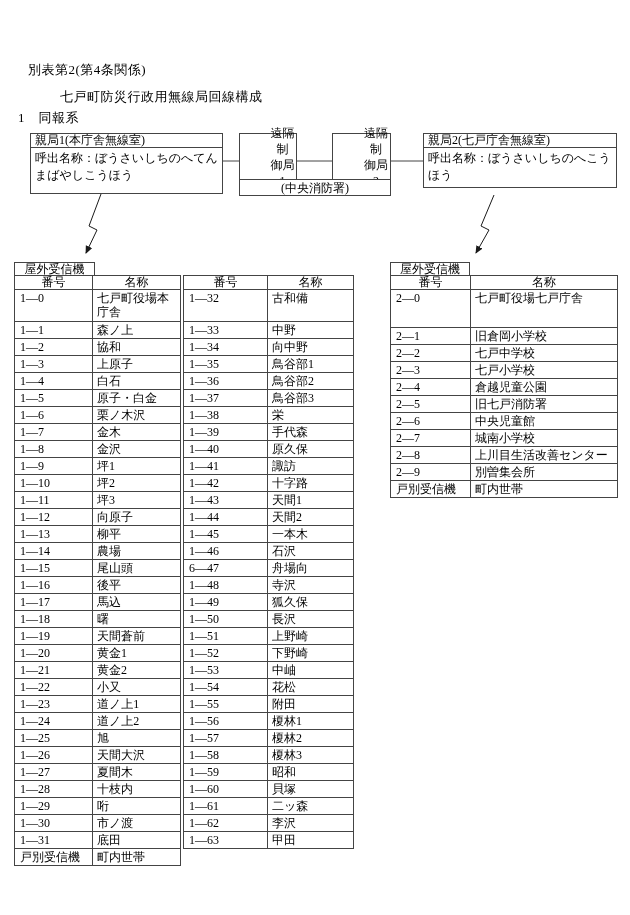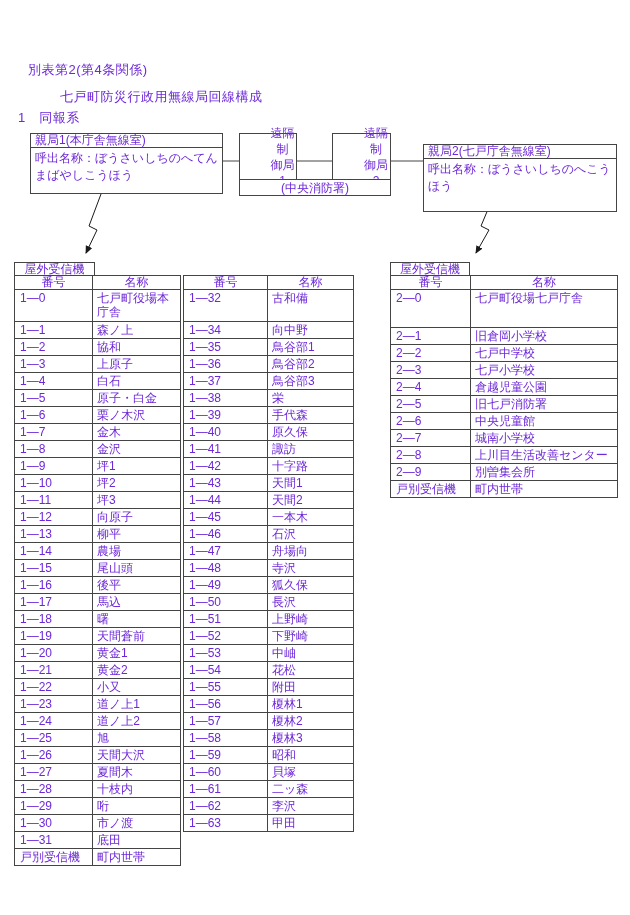--- a/index.html
+++ b/index.html
@@ -1,17 +1,17 @@
 <!DOCTYPE html>
 <html><head>
 <meta charset="utf-8">
 <style>
   html,body{margin:0;padding:0;background:#fff;}
   .page{position:relative;width:630px;height:915px;background:#ffffff;overflow:hidden;
-        font-family:Liberation Sans, sans-serif;color:#6d28d9;font-size:12px;}
+        font-family:Liberation Serif, serif;color:#000000;font-size:12px;}
   .abs{position:absolute;}
   .t13{font-size:13px;letter-spacing:.5px;}
   .box{position:absolute;border:1px solid #444;box-sizing:border-box;background:#fff;}
   .box-header{border-bottom:1px solid #444;line-height:13px;padding:0 4px;white-space:nowrap;}
   .box-body{padding:2px 4px 0 4px;line-height:17px;white-space:pre-line;}
   .center-box{display:flex;align-items:center;justify-content:center;text-align:center;
               white-space:pre-line;line-height:16px;padding-left:29px;}
   .fire-box{display:flex;align-items:center;justify-content:center;line-height:14px;text-align:right;}
   svg.overlay{position:absolute;left:0;top:0;pointer-events:none;}
   .corner-cell{position:absolute;border:1px solid #444;box-sizing:border-box;
@@ -54,21 +54,21 @@
   </div>
 
   <div class="box center-box" style="left:239px;top:133px;width:58px;height:47px;">遠隔制
 御局1</div>
 
   <div class="box center-box" style="left:332px;top:133px;width:59px;height:47px;">遠隔制
 御局2</div>
 
   <div class="box fire-box" style="left:239px;top:179px;width:152px;height:17px;">(中央消防署)</div>
 
-  <div class="box" style="left:423px;top:144px;width:194px;height:68px;">
+  <div class="box" style="left:423px;top:133px;width:194px;height:55px;">
     <div class="box-header">親局2(七戸庁舎無線室)</div>
     <div class="box-body">呼出名称：ぼうさいしちのへこう
 ほう</div>
   </div>
 
   <div class="corner-cell" style="left:14px;top:262px;width:81px;height:14px;">屋外受信機</div>
 
   <table class="data-table" style="left:14px;top:275px;width:166px;">
     <thead>
       <tr>
@@ -253,20 +253,24 @@
         <th style="width:86px;">名称</th>
       </tr>
     </thead>
     <tbody>
 
         <tr>
           <td class="num">1—32</td>
           <td class="name">古和備</td>
         </tr>
 
+        <tr>
+          <td class="num">1—33</td>
+          <td class="name">中野</td>
+        </tr>
 
         <tr>
           <td class="num">1—34</td>
           <td class="name">向中野</td>
         </tr>
 
         <tr>
           <td class="num">1—35</td>
           <td class="name">鳥谷部1</td>
         </tr>
@@ -320,21 +324,21 @@
           <td class="num">1—45</td>
           <td class="name">一本木</td>
         </tr>
 
         <tr>
           <td class="num">1—46</td>
           <td class="name">石沢</td>
         </tr>
 
         <tr>
-          <td class="num">1—47</td>
+          <td class="num">6—47</td>
           <td class="name">舟場向</td>
         </tr>
 
         <tr>
           <td class="num">1—48</td>
           <td class="name">寺沢</td>
         </tr>
 
         <tr>
           <td class="num">1—49</td>

